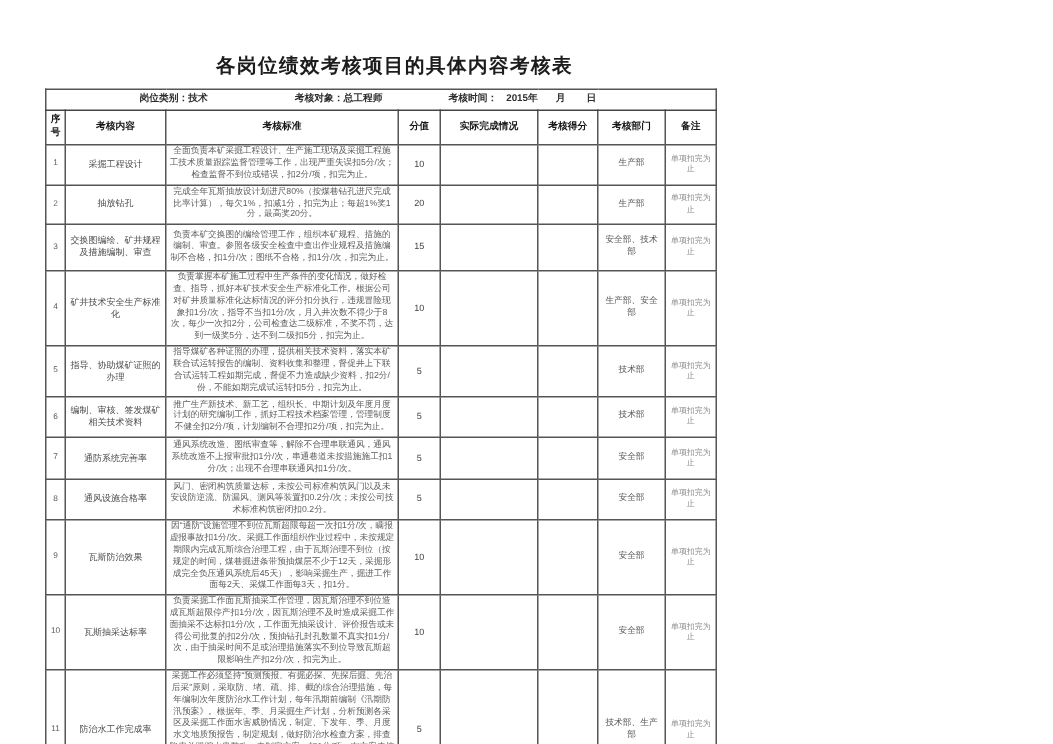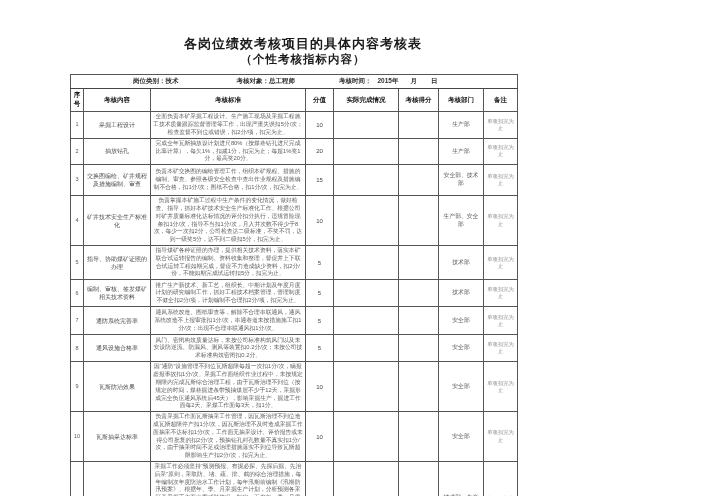--- a/index.html
+++ b/index.html
@@ -1,20 +1,20 @@
 <!DOCTYPE html>
 <html><head>
 <meta charset="utf-8">
 <style>
   html,body{margin:0;padding:0;}
   body{
     width:702px;height:496px;background:#ffffff;
     font-family:"Liberation Sans", sans-serif;color:#3b3b3b;
   }
-  .sheet{position:relative;width:574px;height:496px;background:#fff;overflow:hidden;padding-left:40px;}
+  .sheet{position:relative;width:574px;height:496px;background:#fff;overflow:hidden;}
   .titles{width:470px;margin:36px 0 0 28px;text-align:center;}
   .title{font-size:13px;font-weight:bold;color:#1c1c1c;letter-spacing:1px;line-height:1.25;}
   .subtitle{font-size:11.5px;font-weight:bold;color:#1c1c1c;letter-spacing:1px;line-height:1.3;}
   table.main{
     border-collapse:collapse;table-layout:fixed;
     width:447px;margin:7px 0 0 30px;
     border:1.6px solid #2c2c2c;
   }
   td{
     border:1px solid #555;
@@ -47,21 +47,20 @@
   tr.r4 td{height:42px;} tr.r5 td{height:28px;} tr.r6 td{height:24px;}
   tr.r7 td{height:25px;} tr.r8 td{height:24px;} tr.r9 td{height:36px;}
   tr.r10 td{height:33px;} tr.r11 td{height:56px;}
 </style>
 </head>
 <body>
 
 <div class="sheet">
   <div class="titles">
     <div class="title">各岗位绩效考核项目的具体内容考核表</div>
-    <div class="subtitle">（个性考核指标内容）</div>
   </div>
 
   <table class="main">
     <colgroup>
       <col style="width:13px">
         <col style="width:67px">
         <col style="width:155px">
         <col style="width:28px">
       <col style="width:65px">
         <col style="width:40px">

